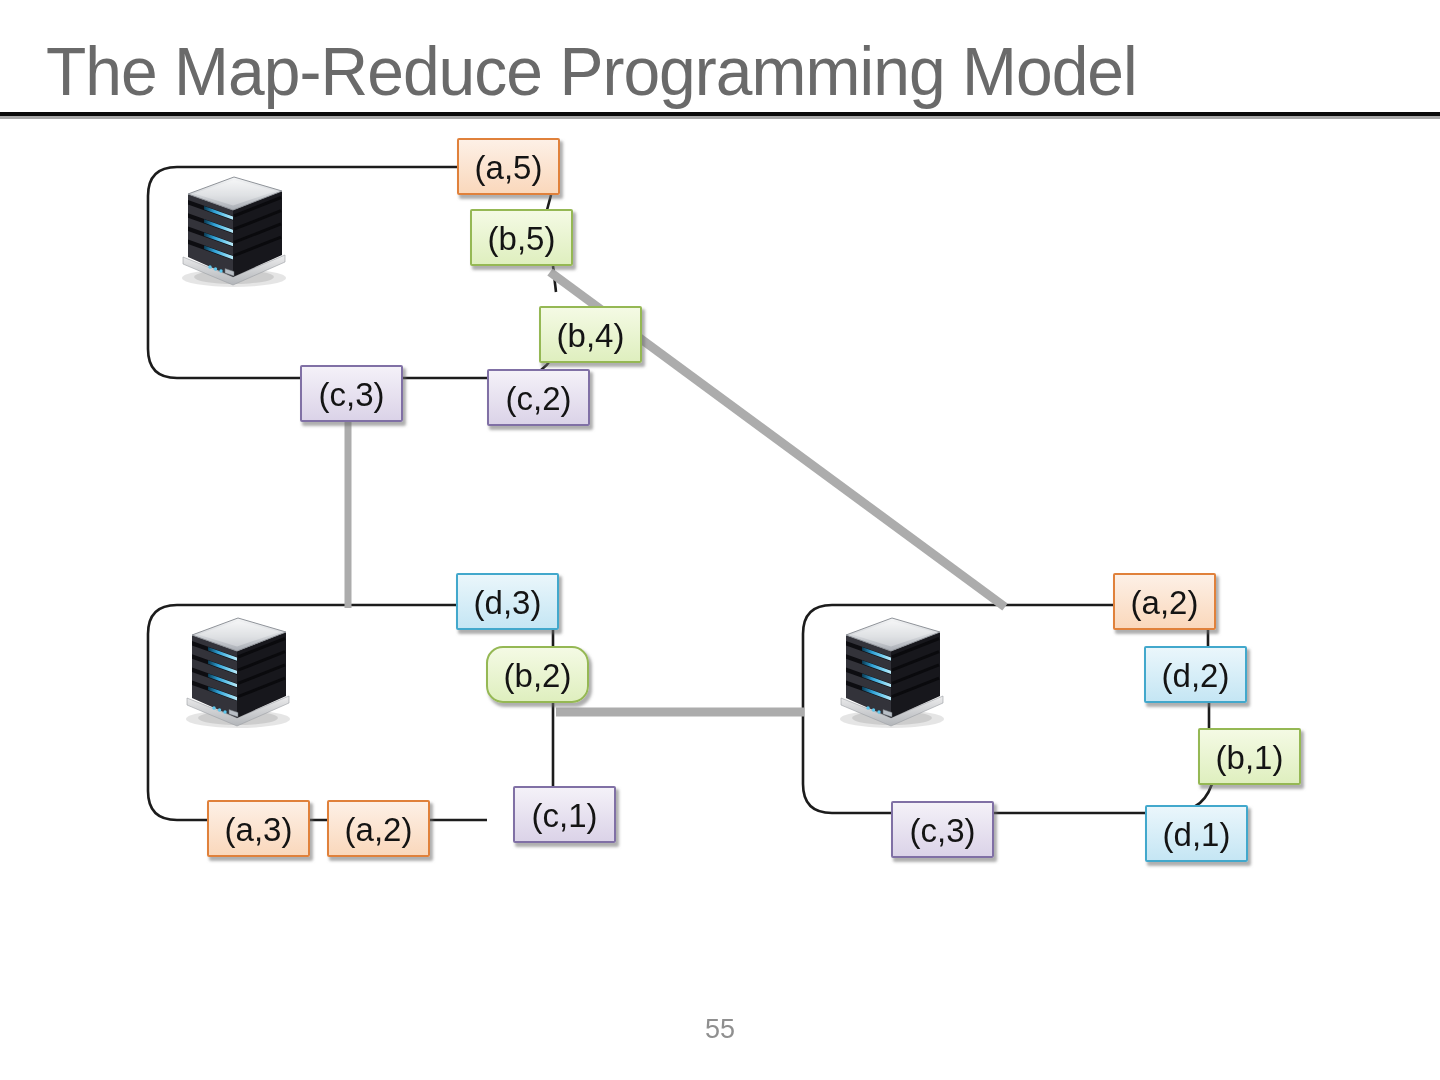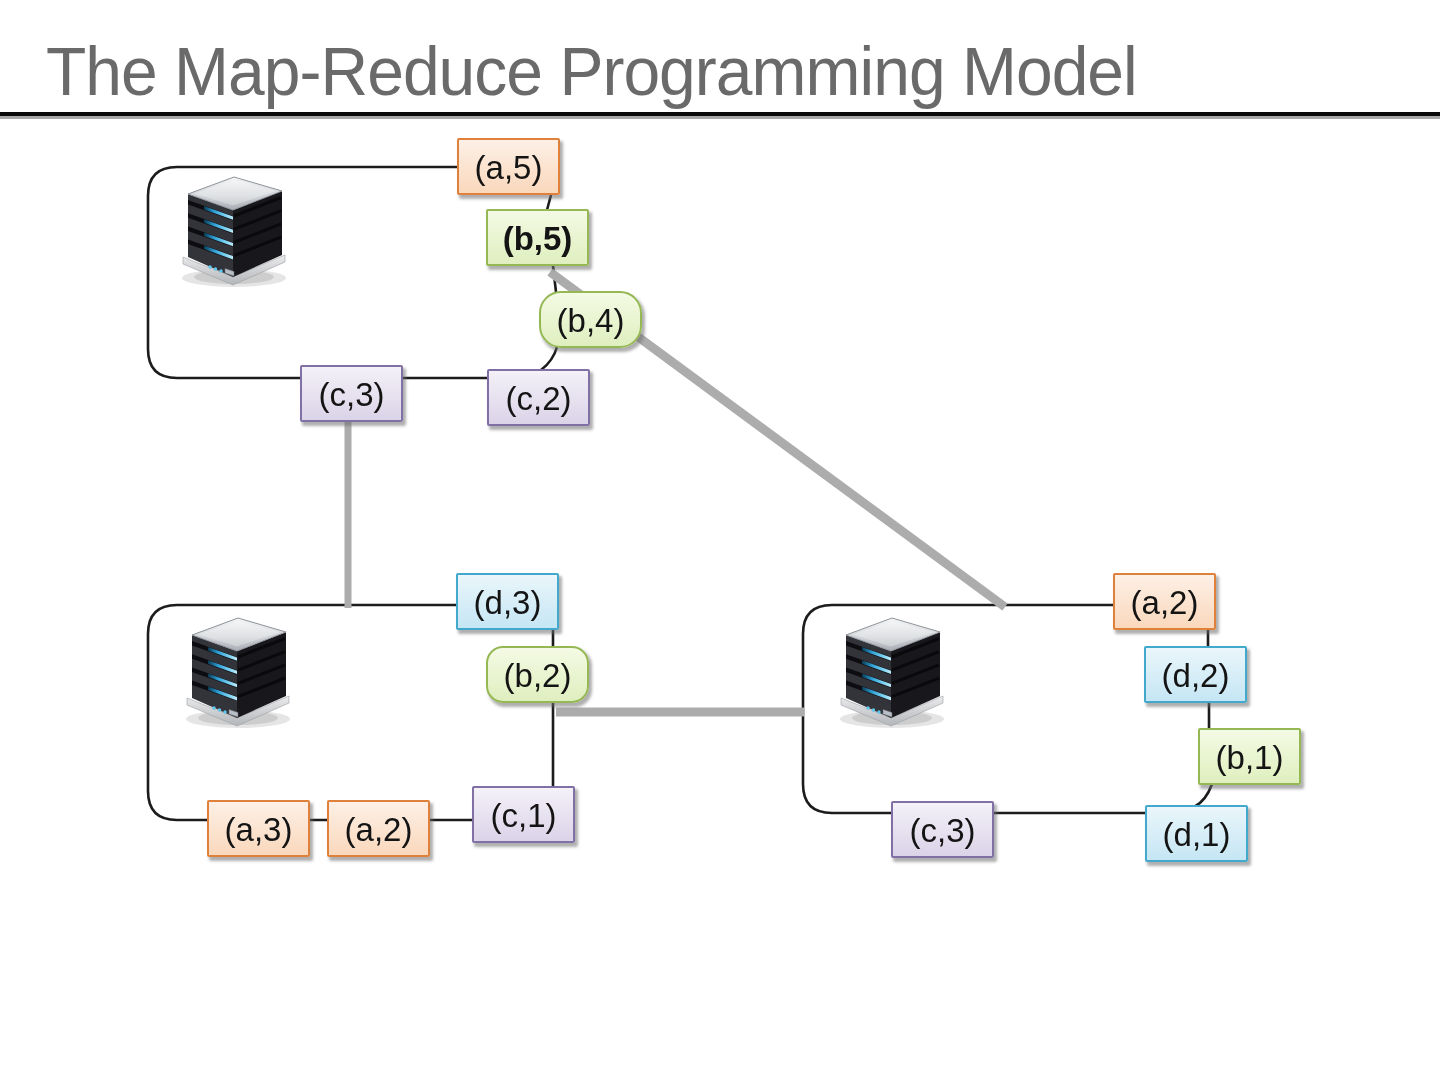--- a/index.html
+++ b/index.html
@@ -115,30 +115,31 @@
       <path d="M556,712 H804" stroke-width="9"></path>
       <path d="M550,272 L1005,607" stroke-width="9"></path>
     </g>
 
     <use href="#srv" x="176" y="172"></use>
     <use href="#srv" x="180" y="613"></use>
     <use href="#srv" x="834" y="613"></use>
   </svg>
 
   <div class="node node-orange" style="left:457px;top:138px;">(a,5)</div>
-  <div class="node node-green" style="left:486px;top:209px;font-weight:bold;">(b,5)</div>
-  <div class="node node-green" style="left:539px;top:291px;border-radius:22px;">(b,4)</div>
+  <div class="node node-green" style="left:470px;top:209px;">(b,5)</div>
+  <div class="node node-green" style="left:539px;top:306px;">(b,4)</div>
   <div class="node node-purple" style="left:300px;top:365px;">(c,3)</div>
   <div class="node node-purple" style="left:487px;top:369px;">(c,2)</div>
   <div class="node node-blue" style="left:456px;top:573px;">(d,3)</div>
   <div class="node node-green" style="left:486px;top:646px;border-radius:17px;">(b,2)</div>
-  <div class="node node-purple" style="left:472px;top:786px;">(c,1)</div>
+  <div class="node node-purple" style="left:513px;top:786px;">(c,1)</div>
   <div class="node node-orange" style="left:207px;top:800px;">(a,3)</div>
   <div class="node node-orange" style="left:327px;top:800px;">(a,2)</div>
   <div class="node node-orange" style="left:1113px;top:573px;">(a,2)</div>
   <div class="node node-blue" style="left:1144px;top:646px;">(d,2)</div>
   <div class="node node-green" style="left:1198px;top:728px;">(b,1)</div>
   <div class="node node-blue" style="left:1145px;top:805px;">(d,1)</div>
   <div class="node node-purple" style="left:891px;top:801px;">(c,3)</div>
 
 
+  <div class="page-number">55</div>
 
 </div>
 
 </body></html>

